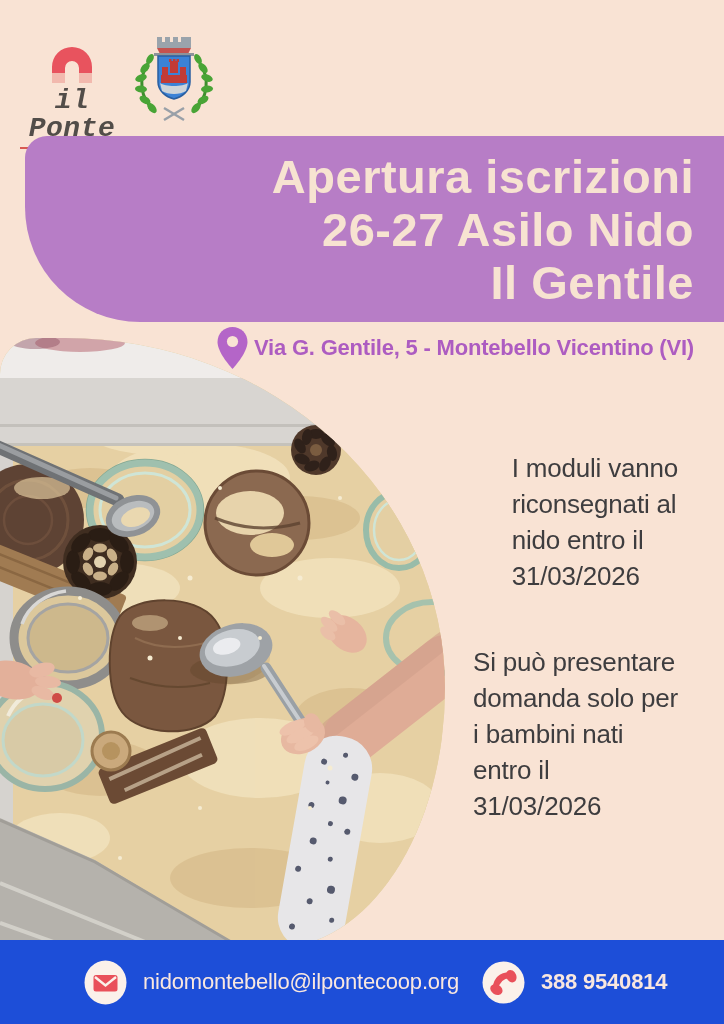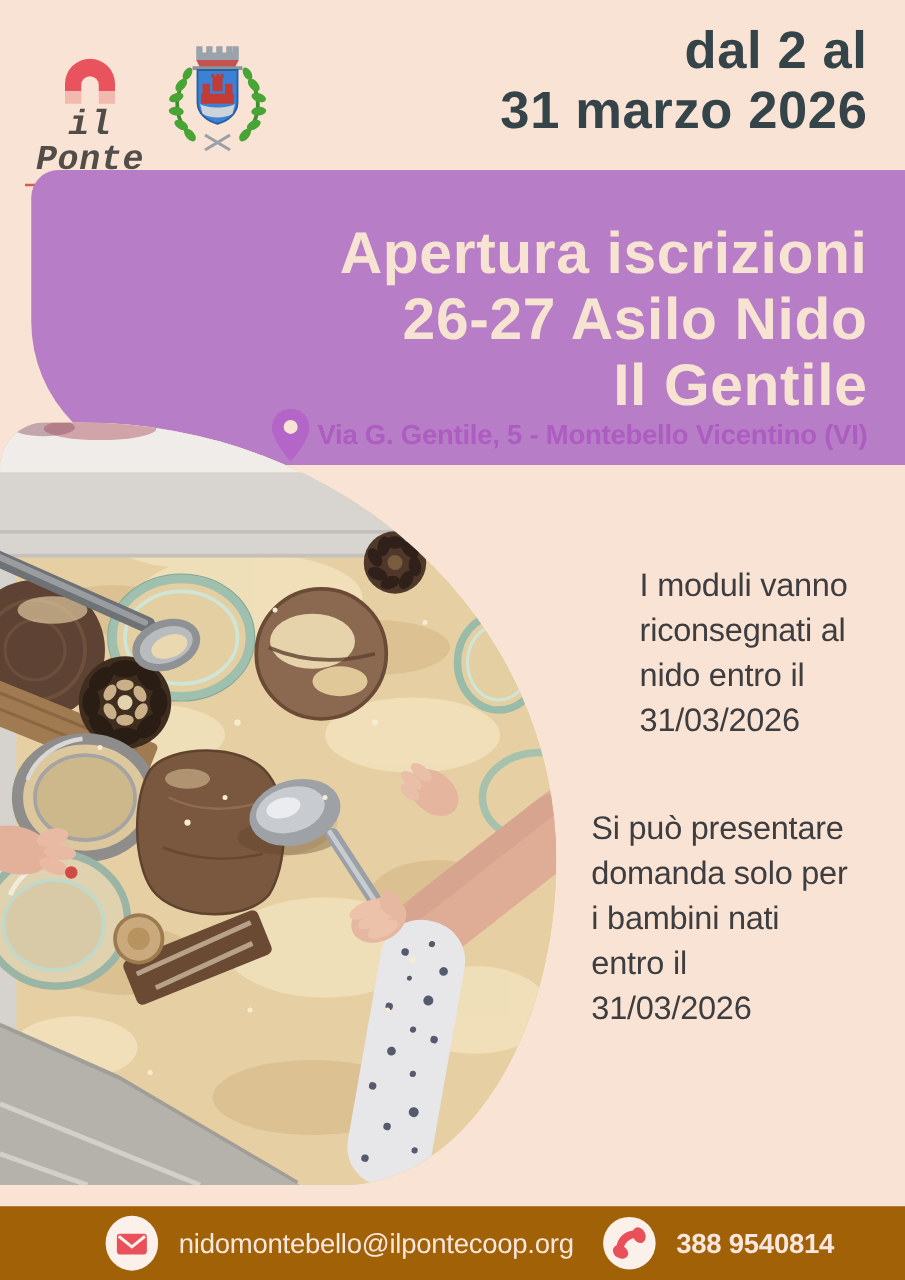--- a/index.html
+++ b/index.html
@@ -16,21 +16,21 @@
     border-bottom:2px solid #d85a52;padding:0 2px 4px 2px;line-height:1;
   }
   .logo-sub{font-size:12px;color:#7e766f;margin-top:4px;letter-spacing:.2px;}
   .crest{position:absolute;left:130px;top:34px;}
   .date-block{
     position:absolute;right:30px;top:16px;text-align:right;
     font-size:42px;font-weight:800;color:#344449;line-height:48px;letter-spacing:.5px;
   }
   
   .banner{
-    position:absolute;left:25px;right:0;top:136px;height:236px;
+    position:absolute;left:25px;right:0;top:136px;height:186px;
     background:#b77dc6;border-radius:22px 0 0 115px;
     display:flex;flex-direction:column;justify-content:center;
     box-sizing:border-box;padding-right:30px;text-align:right;
   }
   .banner .line{
     font-size:47px;font-weight:800;color:#f7e3d1;line-height:53px;letter-spacing:.5px;
   }
   
   .location-row{
     position:absolute;top:325px;right:30px;height:46px;
@@ -45,21 +45,21 @@
   }
   .photo svg{display:block;}
   
   .para{
     position:absolute;right:46px;text-align:left;color:#3e3d3f;
     font-size:26px;line-height:36px;white-space:pre-line;letter-spacing:-.2px;
   }
   .para1{top:450px;}
   .para2{top:644px;}
   
-  .footer{position:absolute;left:0;right:0;bottom:0;height:59px;background:#a16207;}
+  .footer{position:absolute;left:0;right:0;bottom:0;height:84px;background:#1d4ed8;}
   .contact{position:absolute;top:0;height:100%;display:flex;align-items:center;gap:16px;}
   .contact-email{left:84px;}
   .contact-phone{left:482px;font-weight:bold;}
   .contact-label{font-size:22px;color:#f9e7df;letter-spacing:-.2px;}
 </style>
 </head>
 <body>
 
 <div class="page">
 
@@ -117,24 +117,20 @@
       <rect x="31" y="41" width="26" height="8"></rect>
     </g>
     <path d="M30,49 c5,4 23,4 28,0 l-2,8 c-6,4 -18,4 -24,0 Z" fill="#cdd3d8"></path>
 
     <g stroke="#99a0a8" stroke-width="2.5">
       <path d="M34,86 L54,74"></path>
         <path d="M54,86 L34,74"></path>
     </g>
   </svg>
 
-  <div class="date-block">
-    <div>dal 2 al</div>
-    <div>31 marzo 2026</div>
-  </div>
 
   <div class="banner">
     <div class="line">Apertura iscrizioni</div>
     <div class="line">26-27 Asilo Nido</div>
     <div class="line">Il Gentile</div>
   </div>
 
   <div class="location-row">
     <svg width="31" height="42" viewBox="0 0 31 42">
       <path d="M15.5,0 C7,0 0.5,6.6 0.5,15 C0.5,26 15.5,42 15.5,42 S30.5,26 30.5,15 C30.5,6.6 24,0 15.5,0 Z" fill="#b465c8"></path>

